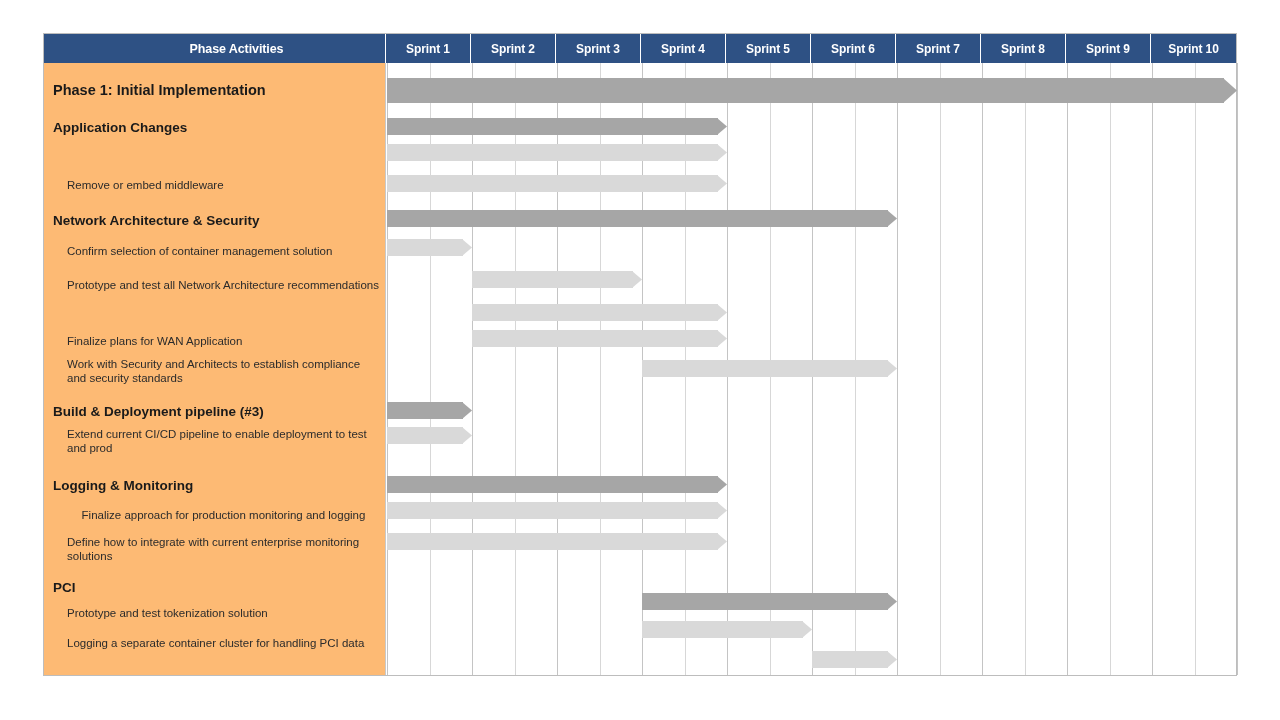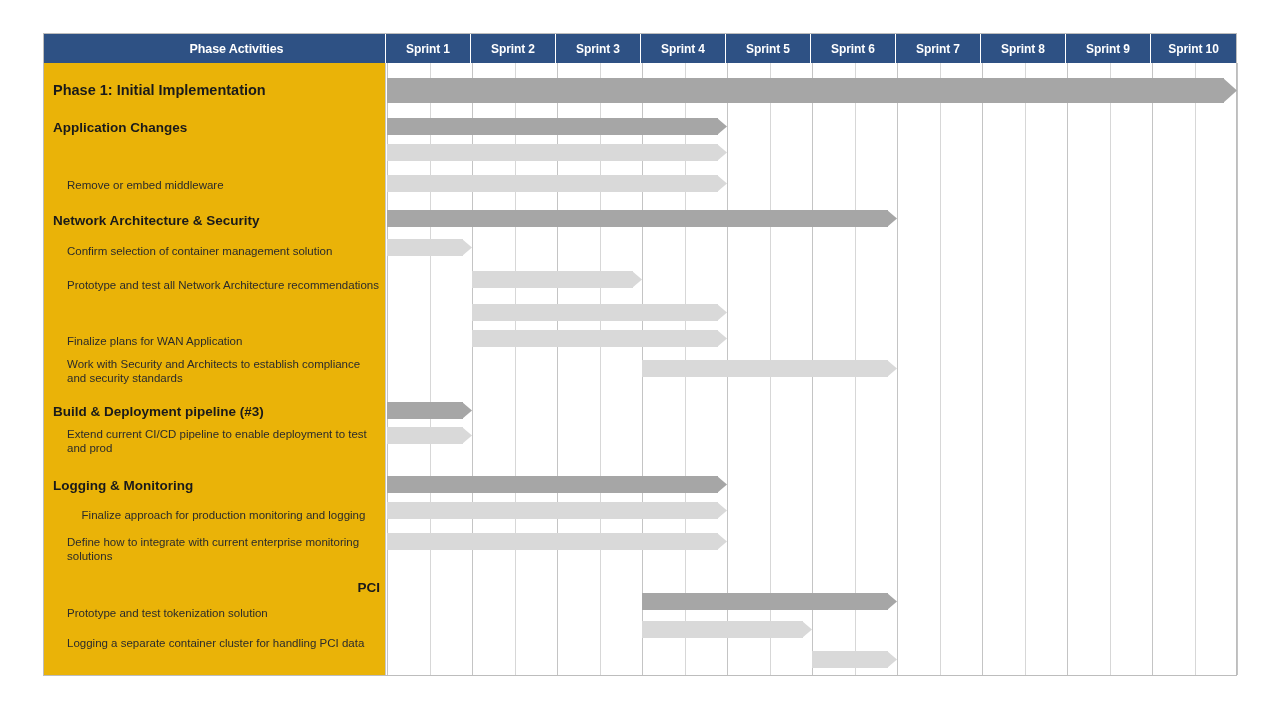--- a/index.html
+++ b/index.html
@@ -59,21 +59,21 @@
     width: 100%;
     height: 612px;
   }
 
   #label-col {
     position: absolute;
     left: 0; top: 0;
     width: 342px;
     height: 100%;
     border-right: 1px solid #c9c9c9;
-    background: #eab308;
+    background: #fdba74;
     z-index: 3;
   }
 
   #grid-col {
     position: absolute;
     left: 343px; top: 0;
     right: 0; bottom: 0;
     background: #ffffff;
   }
 
@@ -212,21 +212,21 @@
         </div>
         <div class="row-label summary" style="position: absolute; top: 410px; height: 24px;">
           <span class="label-text">Logging &amp; Monitoring</span>
         </div>
         <div class="row-label task" style="position: absolute; top: 436px; height: 32px; justify-content: center;">
           <span class="label-text">Finalize approach for production monitoring and logging</span>
         </div>
         <div class="row-label task" style="position: absolute; top: 470px; height: 32px;">
           <span class="label-text">Define how to integrate with current enterprise monitoring solutions</span>
         </div>
-        <div class="row-label summary" style="position: absolute; top: 512px; height: 24px; justify-content: flex-end;">
+        <div class="row-label summary" style="position: absolute; top: 512px; height: 24px;">
           <span class="label-text">PCI</span>
         </div>
         <div class="row-label task" style="position: absolute; top: 538px; height: 24px;">
           <span class="label-text">Prototype and test tokenization solution</span>
         </div>
         <div class="row-label task" style="position: absolute; top: 564px; height: 32px;">
           <span class="label-text">Logging a separate container cluster for handling PCI data</span>
         </div>
       </div>
     <div id="rows-layer" style="position:absolute;left:0;top:0;right:0;bottom:0;">

